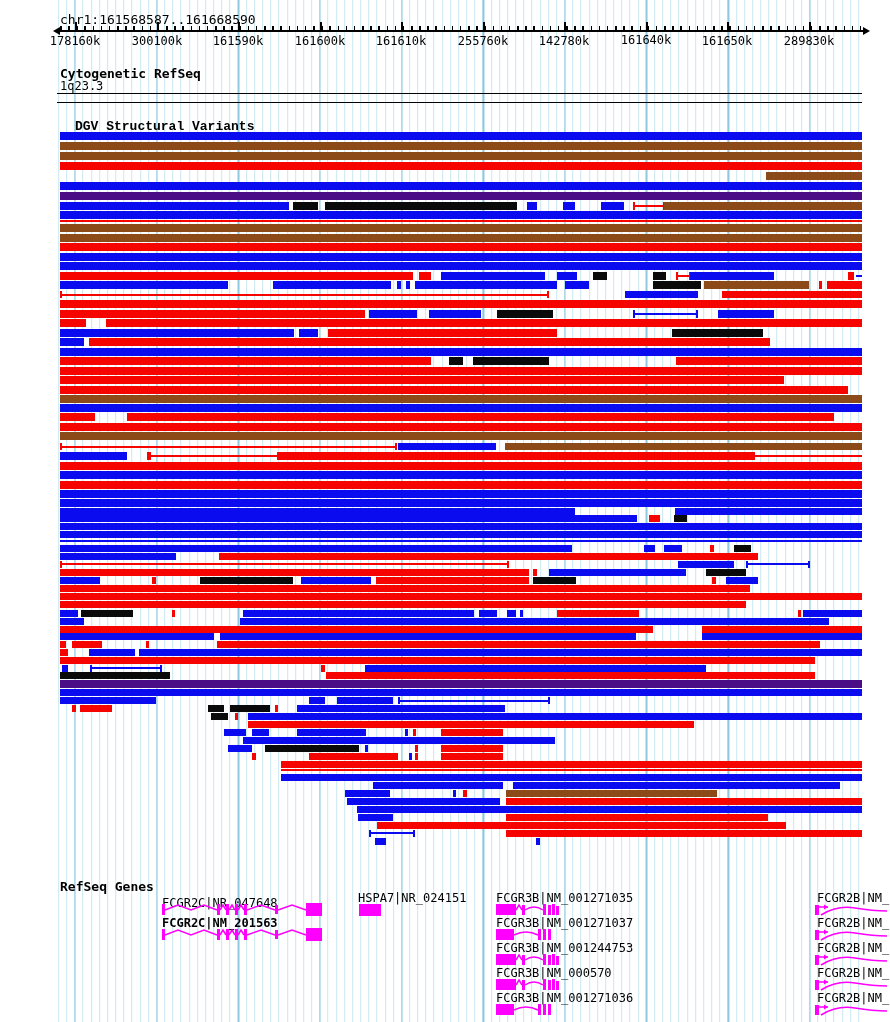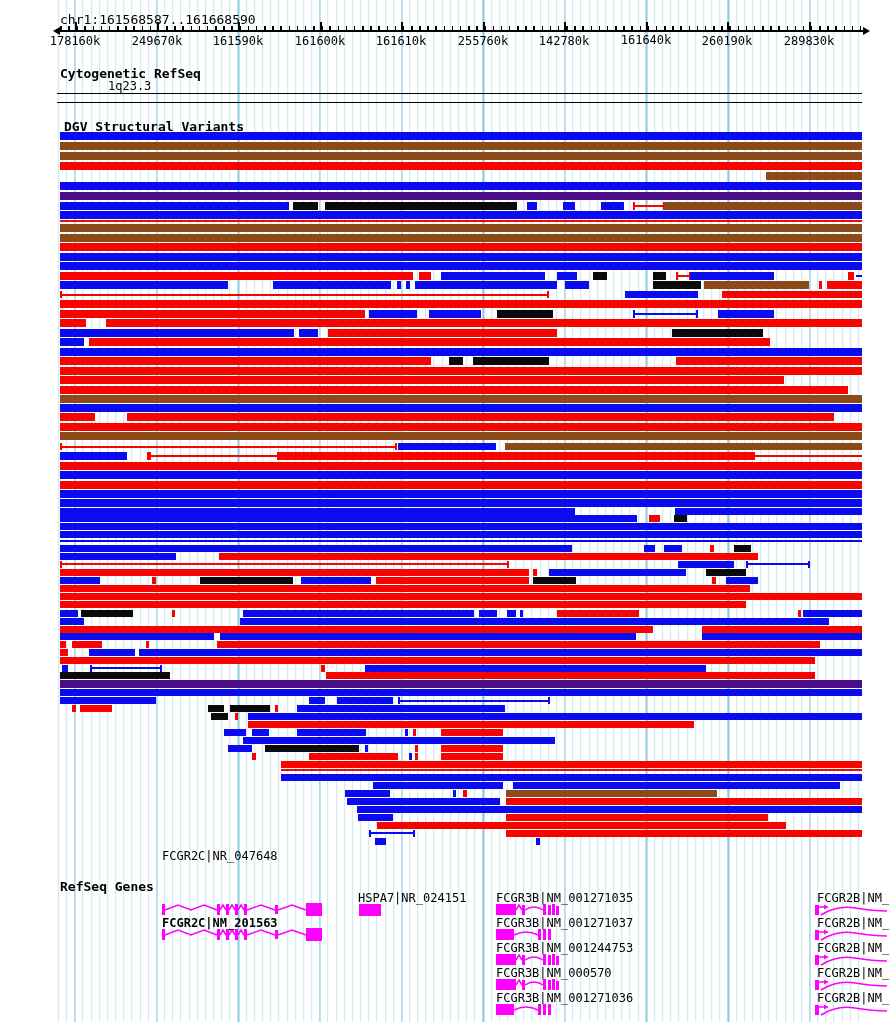--- a/index.html
+++ b/index.html
@@ -132,44 +132,44 @@
       <div class="tick" style="left: 810.996px; top: 26px; height: 5px;"></div>
       <div class="tick" style="left: 819.159px; top: 26px; height: 5px;"></div>
       <div class="tick" style="left: 827.322px; top: 26px; height: 5px;"></div>
       <div class="tick" style="left: 835.485px; top: 26px; height: 5px;"></div>
       <div class="tick" style="left: 843.648px; top: 26px; height: 5px;"></div>
       <div class="tick" style="left: 851.811px; top: 26px; height: 5px;"></div>
       <div class="tick" style="left: 859.974px; top: 26px; height: 5px;"></div>
       <div class="tick" style="left: 75px; top: 22px; height: 9px;"></div>
       <div class="tick-label" style="left: 75px; top: 35px;">178160k</div>
       <div class="tick" style="left: 157px; top: 22px; height: 9px;"></div>
-      <div class="tick-label" style="left: 157px; top: 35px;">249670k</div>
+      <div class="tick-label" style="left: 157px; top: 35px;">300100k</div>
       <div class="tick" style="left: 238px; top: 22px; height: 9px;"></div>
       <div class="tick-label" style="left: 238px; top: 35px;">161590k</div>
       <div class="tick" style="left: 320px; top: 22px; height: 9px;"></div>
       <div class="tick-label" style="left: 320px; top: 35px;">161600k</div>
       <div class="tick" style="left: 401px; top: 22px; height: 9px;"></div>
       <div class="tick-label" style="left: 401px; top: 35px;">161610k</div>
       <div class="tick" style="left: 483px; top: 22px; height: 9px;"></div>
       <div class="tick-label" style="left: 483px; top: 35px;">255760k</div>
       <div class="tick" style="left: 564px; top: 22px; height: 9px;"></div>
       <div class="tick-label" style="left: 564px; top: 35px;">142780k</div>
       <div class="tick" style="left: 646px; top: 22px; height: 9px;"></div>
       <div class="tick-label" style="left: 646px; top: 34px;">161640k</div>
       <div class="tick" style="left: 727px; top: 22px; height: 9px;"></div>
-      <div class="tick-label" style="left: 727px; top: 35px;">260190k</div>
+      <div class="tick-label" style="left: 727px; top: 35px;">161650k</div>
       <div class="tick" style="left: 809px; top: 22px; height: 9px;"></div>
       <div class="tick-label" style="left: 809px; top: 35px;">289830k</div>
     </div>
 
   <div class="abs mono13 bold" style="left:60px;top:67px;">Cytogenetic RefSeq</div>
-  <div class="abs mono12" style="left:60px;top:80px;margin-left:48px;">1q23.3</div>
+  <div class="abs mono12" style="left:60px;top:80px;">1q23.3</div>
   <div id="cytoband-box"></div>
 
-  <div class="abs mono13 bold" style="left:64px;top:120px;">DGV Structural Variants</div>
+  <div class="abs mono13 bold" style="left:75px;top:120px;font-family:Liberation Mono, monospace;">DGV Structural Variants</div>
   <div id="dgv-track">
       <div class="seg" style="left: 60px; top: 132px; width: 802px; height: 8px; background: rgb(11, 11, 240);"></div>
       <div class="seg" style="left: 60px; top: 142px; width: 802px; height: 8px; background: rgb(139, 74, 23);"></div>
       <div class="seg" style="left: 60px; top: 152px; width: 802px; height: 8px; background: rgb(139, 74, 23);"></div>
       <div class="seg" style="left: 60px; top: 162px; width: 802px; height: 8px; background: rgb(245, 4, 0);"></div>
       <div class="seg" style="left: 765.76px; top: 172px; width: 96.24px; height: 8px; background: rgb(139, 74, 23);"></div>
       <div class="seg" style="left: 60px; top: 182px; width: 802px; height: 8px; background: rgb(11, 11, 240);"></div>
       <div class="seg" style="left: 60px; top: 192px; width: 802px; height: 8px; background: rgb(75, 13, 134);"></div>
       <div class="seg" style="left: 60px; top: 202px; width: 228.57px; height: 8px; background: rgb(11, 11, 240);"></div>
       <div class="seg" style="left: 292.58px; top: 202px; width: 25.664px; height: 8px; background: rgb(10, 10, 10);"></div>
@@ -364,21 +364,21 @@
       <div class="seg" style="left: 505.912px; top: 814px; width: 262.254px; height: 7px; background: rgb(245, 4, 0);"></div>
       <div class="seg" style="left: 376.79px; top: 822px; width: 409.02px; height: 7px; background: rgb(245, 4, 0);"></div>
       <div class="seg" style="left: 368.77px; top: 830px; width: 42.506px; height: 7px; border-left: 2px solid rgb(11, 11, 240); border-right: 2px solid rgb(11, 11, 240); background: linear-gradient(transparent calc(50% - 1px), rgb(11, 11, 240) calc(50% - 1px), rgb(11, 11, 240) calc(50% + 1px), transparent calc(50% + 1px));"></div>
       <div class="seg" style="left: 505.912px; top: 830px; width: 356.088px; height: 7px; background: rgb(245, 4, 0);"></div>
       <div class="seg" style="left: 375.186px; top: 838px; width: 10.426px; height: 7px; background: rgb(11, 11, 240);"></div>
       <div class="seg" style="left: 536.388px; top: 838px; width: 3.208px; height: 7px; background: rgb(11, 11, 240);"></div>
     </div>
 
   <div class="abs mono13 bold" style="left:60px;top:880px;">RefSeq Genes</div>
   <div id="refseq-track">
-      <div class="gene-label" style="left: 162px; top: 850px;">FCGR2C|NR_047648</div>
+      <div class="gene-label" style="left: 162px; top: 897px;">FCGR2C|NR_047648</div>
       <div class="gene-model" style="left: 162px; top: 902px;"><svg width="162" height="16" xmlns="http://www.w3.org/2000/svg">
     <rect x="0" y="2" width="3" height="11" fill="#ff00ff"></rect>
     <path d="M3 8 L16 3 L29 8 L42 3 L55 8" stroke="#ff00ff" fill="none" stroke-width="1.5"></path>
     <rect x="55" y="2" width="3" height="11" fill="#ff00ff"></rect>
     <path d="M58 8 L61 3 L64 8 M67 8 L70 3 L73 8 M76 8 L79 3 L82 8" stroke="#ff00ff" fill="none" stroke-width="1.5"></path>
     <rect x="64" y="2" width="3" height="11" fill="#ff00ff"></rect>
     <rect x="73" y="2" width="3" height="11" fill="#ff00ff"></rect>
     <rect x="82" y="2" width="3" height="11" fill="#ff00ff"></rect>
     <path d="M85 8 L99 3 L113 8" stroke="#ff00ff" fill="none" stroke-width="1.5"></path>
     <rect x="113" y="3" width="3" height="9" fill="#ff00ff"></rect>

